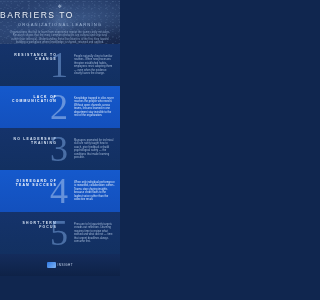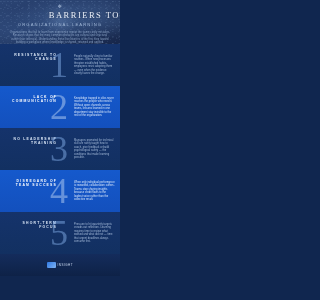--- a/index.html
+++ b/index.html
@@ -39,22 +39,22 @@
     width:36px; height:36px; margin-left:-18px;
     border-radius:50%;
     background:radial-gradient(circle, rgba(140,175,225,0.22) 0%, rgba(140,175,225,0) 70%);
   }
   .hdr-mark {
     position:relative; text-align:center;
     font-size:5px; color:#b9cbe6; letter-spacing:0.6px;
     padding-top:3px; opacity:0.75;
   }
   .hdr-title {
-    position:relative; text-align:right;
-    font-family:Liberation Serif, serif;
+    position:relative; text-align:left;
+    font-family:Liberation Sans, sans-serif;
     font-size:8.5px; line-height:9px; letter-spacing:1.5px;
     color:#e8eef8; padding-top:2px; font-weight:400;
     text-shadow:0 0 3px rgba(0,0,0,0.4);
   }
   .hdr-sub {
     position:relative; text-align:center;
     font-size:4.2px; line-height:5px; letter-spacing:1.1px;
     color:#9fb6d6; padding-top:1.5px;
   }
   .hdr-intro {

